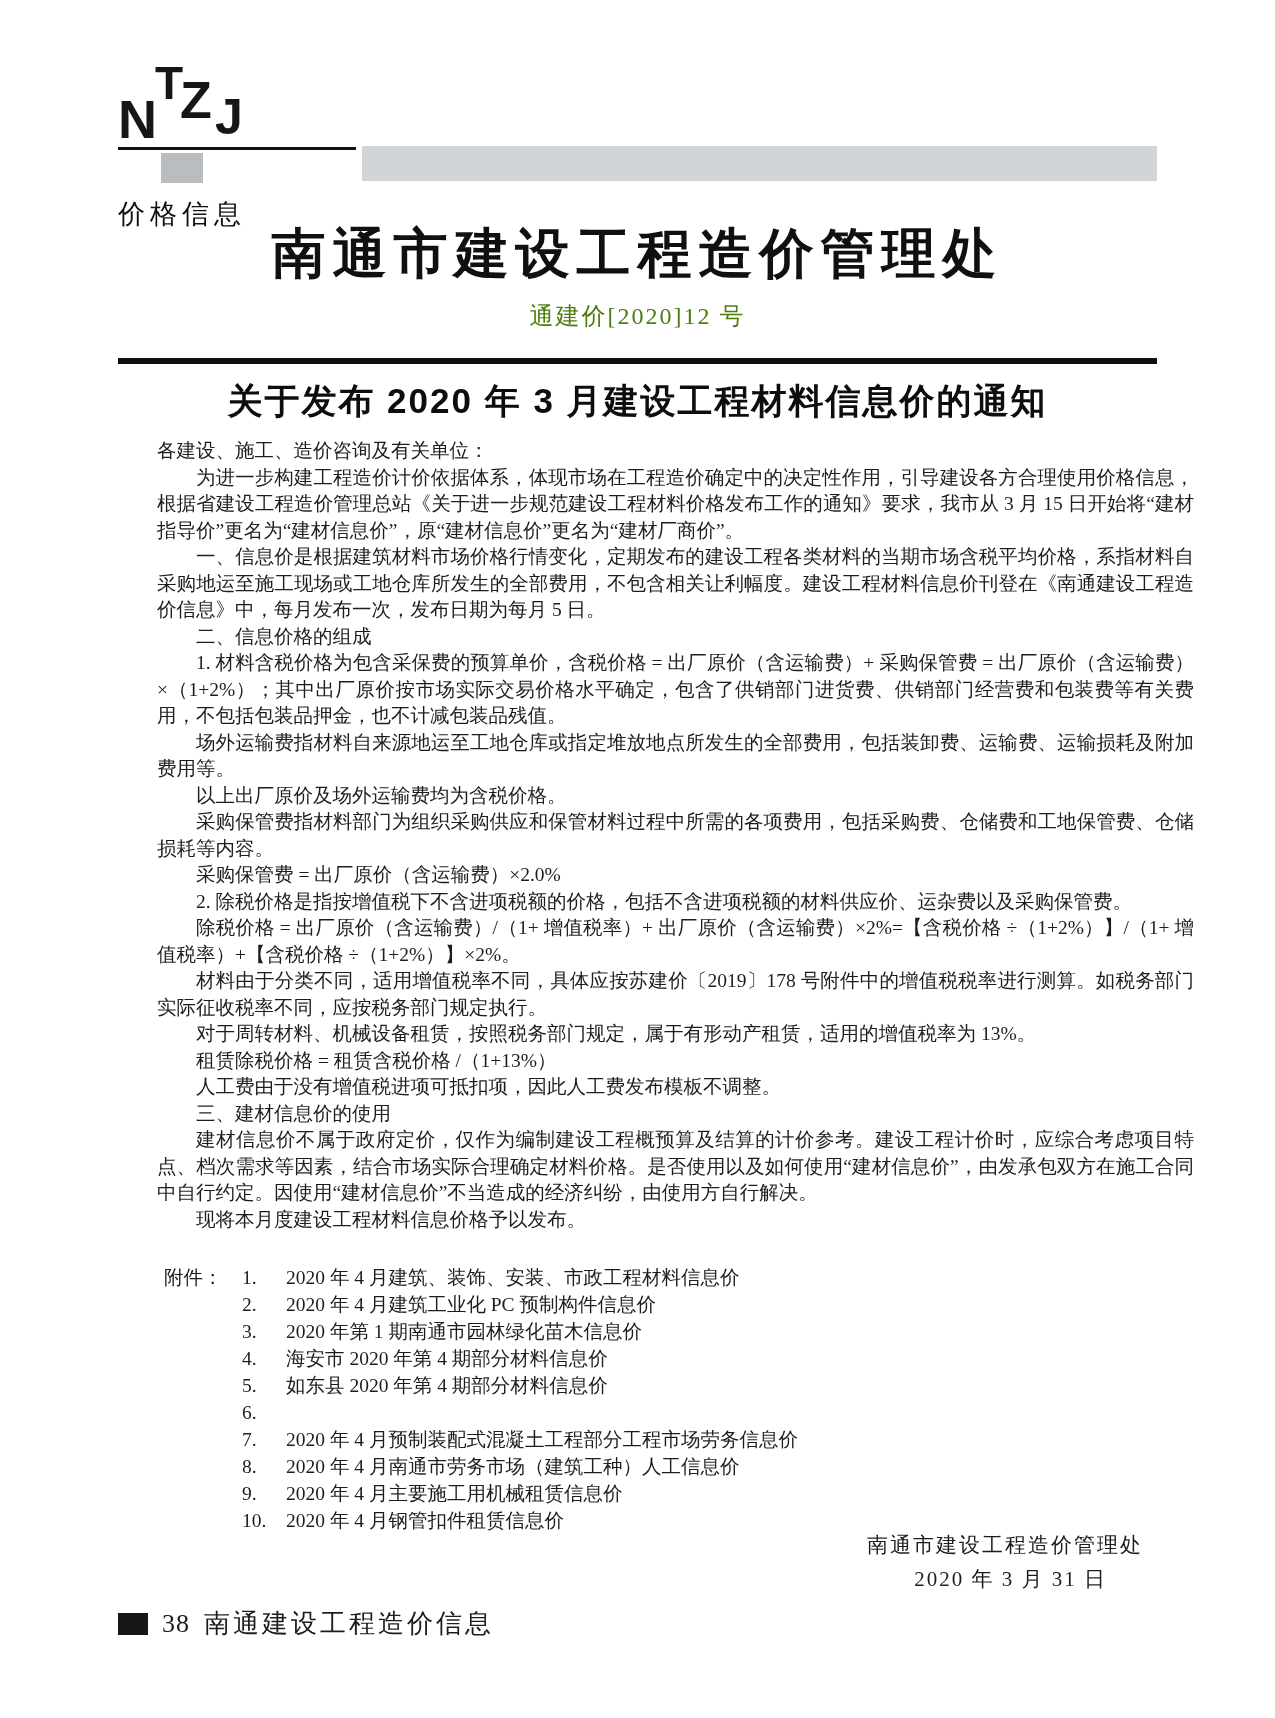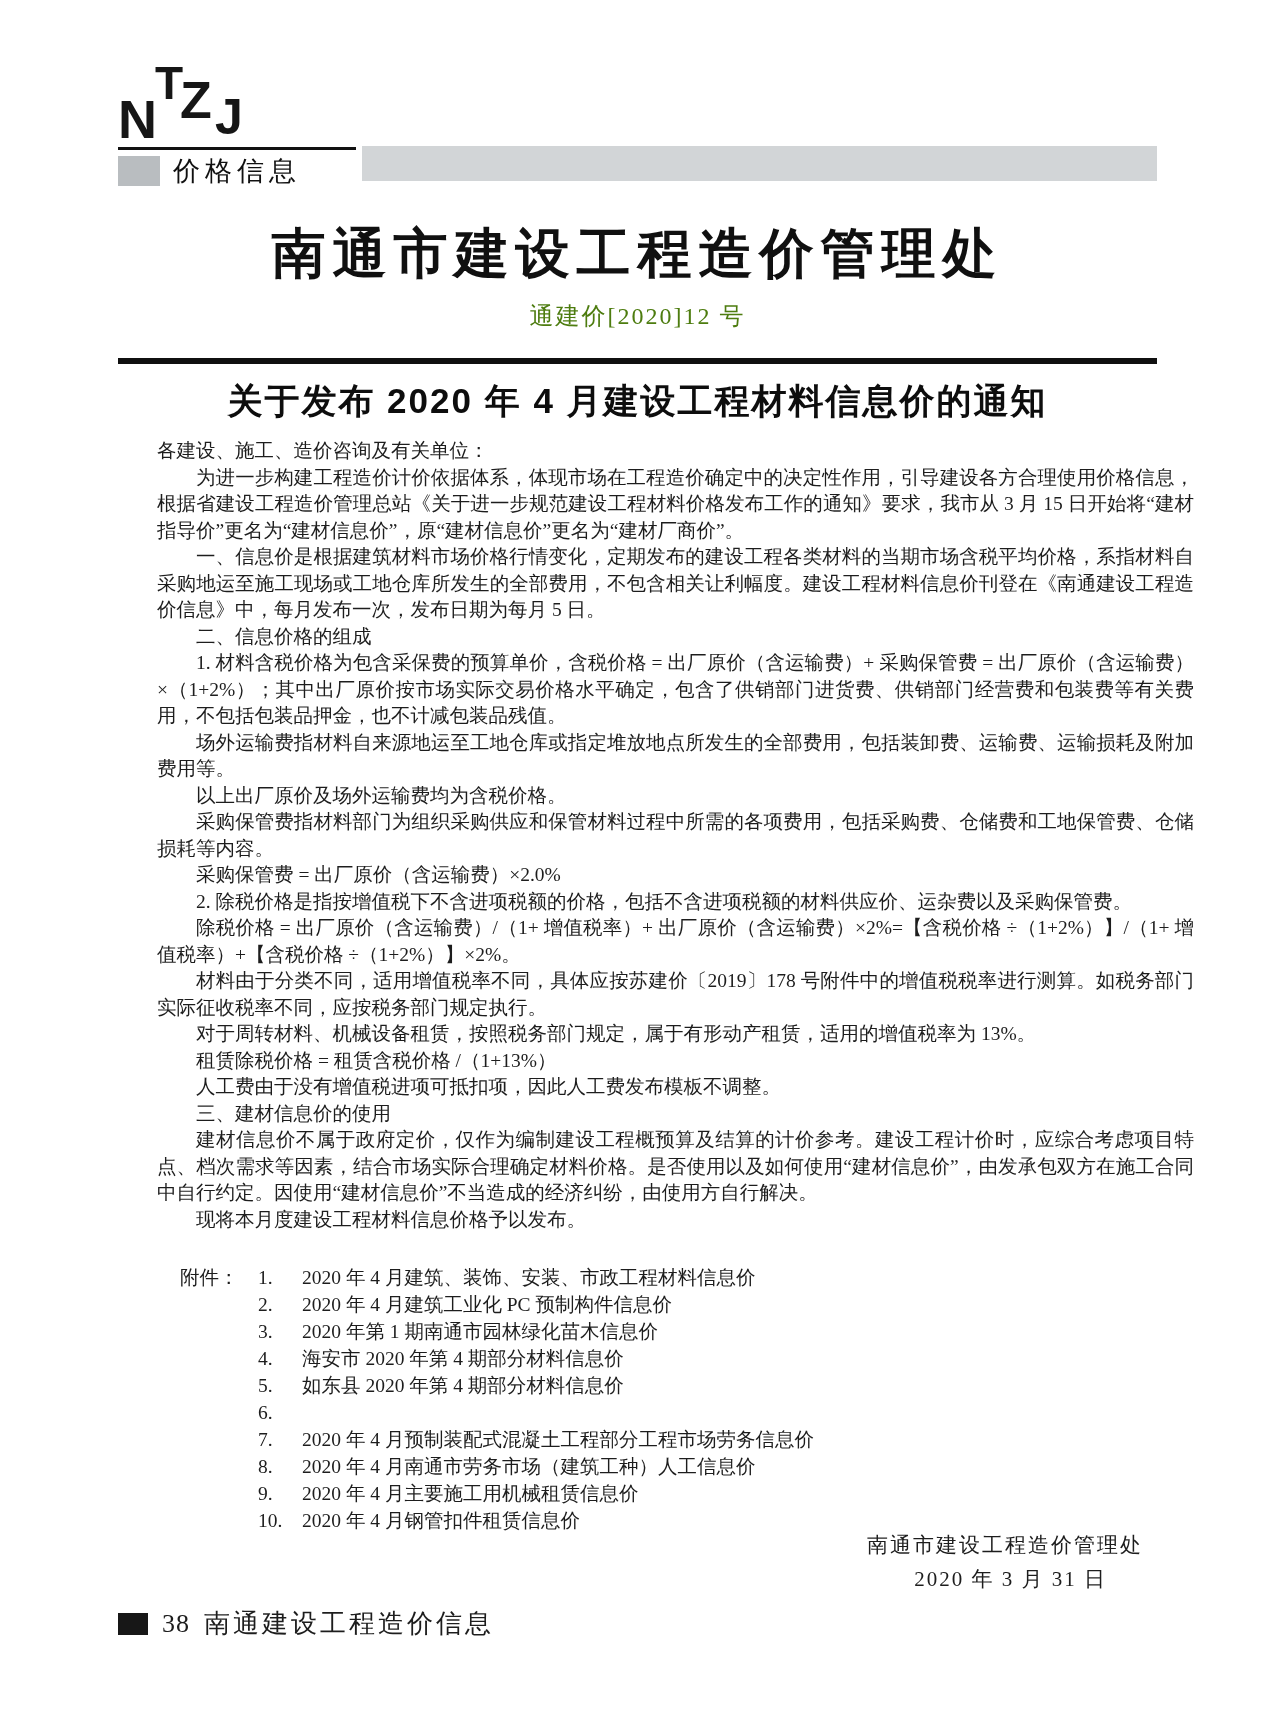--- a/index.html
+++ b/index.html
@@ -17,21 +17,21 @@
   .logo-wrap { position:absolute; left:118px; top:62px; width:250px; height:86px; }
   .ntzj { position:relative; width:100%; height:100%;
           font-family:"Liberation Sans", sans-serif; font-weight:900; color:#161616; }
   .ntzj .l-n { position:absolute; left:0;    top:30px; font-size:54px; line-height:1; }
   .ntzj .l-t { position:absolute; left:37px; top:-2px; font-size:46px; line-height:1; }
   .ntzj .l-z { position:absolute; left:62px; top:12px; font-size:52px; line-height:1; }
   .ntzj .l-j { position:absolute; left:97px; top:30px; font-size:50px; line-height:1; }
 
   .logo-rule { position:absolute; left:118px; top:147px; width:238px; height:3px; background:#111; }
 
-  .price-info { position:absolute; left:118px; top:153px; display:flex; align-items:center; gap:13px; }
+  .price-info { position:absolute; left:118px; top:153px; display:flex; align-items:center; gap:13px;flex-direction:column; }
   .price-sq { width:42px; height:30px; background:#b9bdc0; }
   .price-text { font-size:27px; letter-spacing:5px; color:#101010; white-space:nowrap; }
 
   .gray-bar { position:absolute; left:362px; top:146px; width:795px; height:35px; background:#d2d5d7; }
 
   
   .org-title { position:absolute; left:0; top:218px; width:100%; text-align:center;
                font-size:54px; font-weight:bold; letter-spacing:7px; color:#101010; }
   .doc-number { position:absolute; left:0; top:300px; width:100%; text-align:center;
                 font-size:24px; letter-spacing:2px; color:#4d7c0f; }
@@ -42,21 +42,21 @@
                     font-size:35px; font-weight:bold; letter-spacing:2px; color:#0d0d0d; }
 
   
   .body-block { position:absolute; left:137px; top:438px; width:1037px;
                 font-size:19.5px; line-height:26.5px; text-align:justify; color:#1d1d1d;margin-left:20px; }
   .salutation { margin:0; text-indent:0; }
   .body-para  { margin:0; text-indent:2em; }
 
   
   .attachments { position:absolute; left:164px; top:1264px; width:940px;
-                 font-size:19.5px; line-height:27px; color:#1d1d1d;margin-left:16px; }
+                 font-size:19.5px; line-height:27px; color:#1d1d1d; }
   .att-row  { display:flex; }
   .att-label { width:78px; flex:0 0 78px; }
   .att-num   { width:44px; flex:0 0 44px; }
   .att-text  { white-space:nowrap; }
 
   
   .sig-org  { position:absolute; top:1531px; right:132px; font-size:21px; letter-spacing:2px; color:#1d1d1d; }
   .sig-date { position:absolute; top:1565px; right:168px; font-size:21px; letter-spacing:2px; color:#1d1d1d;font-family:Liberation Serif, serif; }
 
   
@@ -83,21 +83,21 @@
   <div class="price-info">
     <span class="price-sq"></span>
     <span class="price-text">价格信息</span>
   </div>
   <div class="gray-bar"></div>
 
   <div class="org-title">南通市建设工程造价管理处</div>
   <div class="doc-number">通建价[2020]12 号</div>
   <div class="thick-rule"></div>
 
-  <div class="notice-heading">关于发布 2020 年 4 月建设工程材料信息价的通知</div>
+  <div class="notice-heading">关于发布 2020 年 3 月建设工程材料信息价的通知</div>
 
   <div class="body-block">
     <p class="salutation">各建设、施工、造价咨询及有关单位：</p>
     <div>
         <p class="body-para">为进一步构建工程造价计价依据体系，体现市场在工程造价确定中的决定性作用，引导建设各方合理使用价格信息，根据省建设工程造价管理总站《关于进一步规范建设工程材料价格发布工作的通知》要求，我市从 3 月 15 日开始将“建材指导价”更名为“建材信息价”，原“建材信息价”更名为“建材厂商价”。</p>
         <p class="body-para">一、信息价是根据建筑材料市场价格行情变化，定期发布的建设工程各类材料的当期市场含税平均价格，系指材料自采购地运至施工现场或工地仓库所发生的全部费用，不包含相关让利幅度。建设工程材料信息价刊登在《南通建设工程造价信息》中，每月发布一次，发布日期为每月 5 日。</p>
         <p class="body-para">二、信息价格的组成</p>
         <p class="body-para">1. 材料含税价格为包含采保费的预算单价，含税价格 = 出厂原价（含运输费）+ 采购保管费 = 出厂原价（含运输费）×（1+2%）；其中出厂原价按市场实际交易价格水平确定，包含了供销部门进货费、供销部门经营费和包装费等有关费用，不包括包装品押金，也不计减包装品残值。</p>
         <p class="body-para">场外运输费指材料自来源地运至工地仓库或指定堆放地点所发生的全部费用，包括装卸费、运输费、运输损耗及附加费用等。</p>
         <p class="body-para">以上出厂原价及场外运输费均为含税价格。</p>

